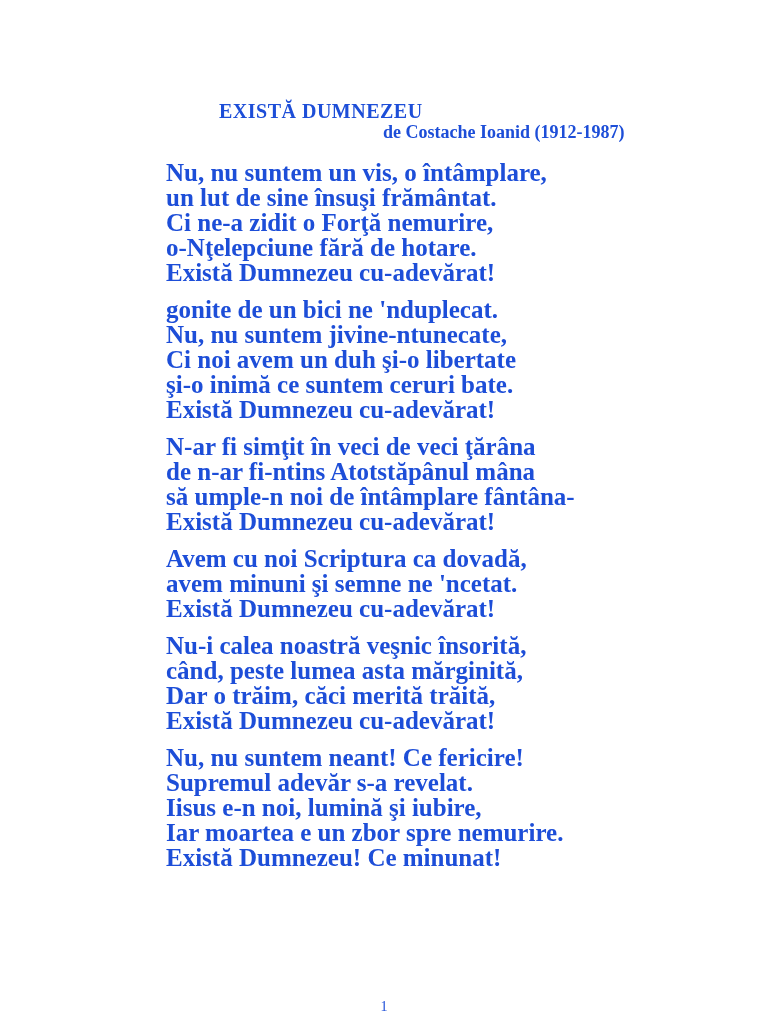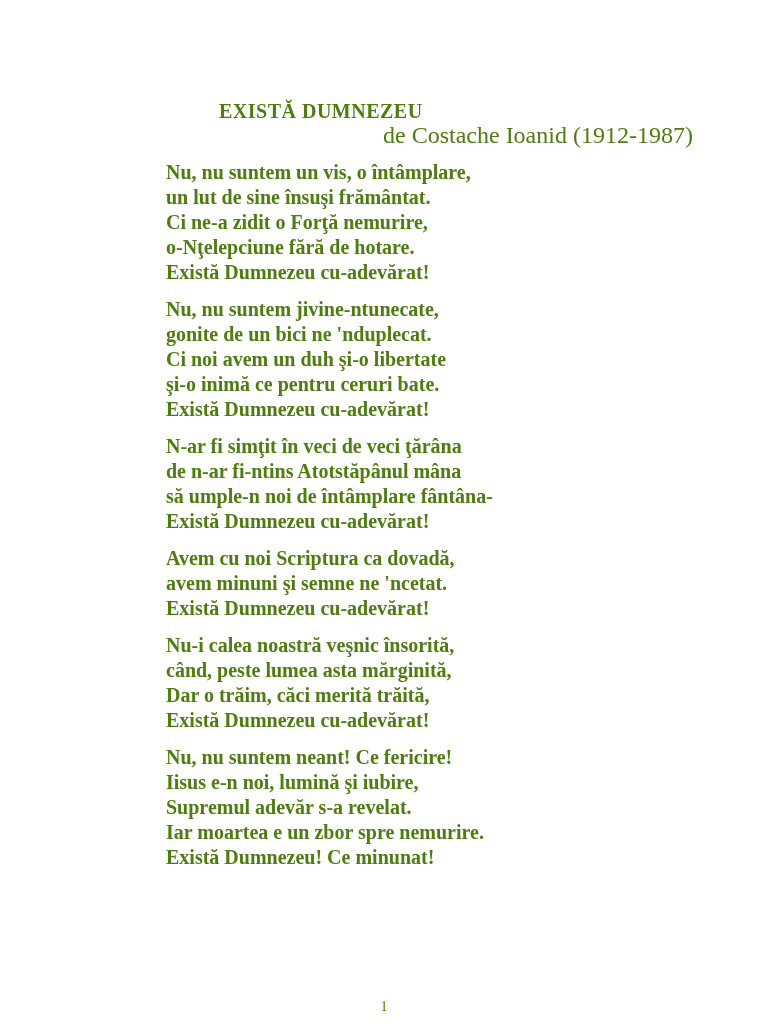--- a/index.html
+++ b/index.html
@@ -7,44 +7,44 @@
     padding: 0;
     background: #ffffff;
   }
   .page {
     position: relative;
     width: 743px;
     height: 1024px;
     background: #ffffff;
     overflow: hidden;
     font-family: "Liberation Serif", "DejaVu Serif", serif;
-    color: #4d7c0f;
+    color: #1d4ed8;
   }
   .title {
     position: absolute;
     left: 219px;
     top: 100px;
     font-size: 20px;
     font-weight: bold;
     letter-spacing: 0.5px;
     white-space: nowrap;
   }
   .byline {
     position: absolute;
     left: 383px;
     top: 122px;
-    font-size: 24px;
-    font-weight: normal;
+    font-size: 18px;
+    font-weight: bold;
     white-space: nowrap;
   }
   .poem {
     position: absolute;
     left: 166px;
     top: 160px;
-    font-size: 20px;
+    font-size: 25px;
     font-weight: bold;
     line-height: 25px;
   }
   .stanza {
     margin: 0 0 12px 0;
   }
   .line {
     margin: 0;
     white-space: nowrap;
   }
@@ -70,24 +70,24 @@
 
     <div class="stanza">
       <p class="line">Nu, nu suntem un vis, o întâmplare,</p>
       <p class="line">un lut de sine însuşi frământat.</p>
       <p class="line">Ci ne-a zidit o Forţă nemurire,</p>
       <p class="line">o-Nţelepciune fără de hotare.</p>
       <p class="line">Există Dumnezeu cu-adevărat!</p>
     </div>
 
     <div class="stanza">
+      <p class="line">gonite de un bici ne 'nduplecat.</p>
       <p class="line">Nu, nu suntem jivine-ntunecate,</p>
-      <p class="line">gonite de un bici ne 'nduplecat.</p>
       <p class="line">Ci noi avem un duh şi-o libertate</p>
-      <p class="line">şi-o inimă ce pentru ceruri bate.</p>
+      <p class="line">şi-o inimă ce suntem ceruri bate.</p>
       <p class="line">Există Dumnezeu cu-adevărat!</p>
     </div>
 
     <div class="stanza">
       <p class="line">N-ar fi simţit în veci de veci ţărâna</p>
       <p class="line">de n-ar fi-ntins Atotstăpânul mâna</p>
       <p class="line">să umple-n noi de întâmplare fântâna-</p>
       <p class="line">Există Dumnezeu cu-adevărat!</p>
     </div>
 
@@ -99,22 +99,22 @@
 
     <div class="stanza">
       <p class="line">Nu-i calea noastră veşnic însorită,</p>
       <p class="line">când, peste lumea asta mărginită,</p>
       <p class="line">Dar o trăim, căci merită trăită,</p>
       <p class="line">Există Dumnezeu cu-adevărat!</p>
     </div>
 
     <div class="stanza">
       <p class="line">Nu, nu suntem neant! Ce fericire!</p>
+      <p class="line">Supremul adevăr s-a revelat.</p>
       <p class="line">Iisus e-n noi, lumină şi iubire,</p>
-      <p class="line">Supremul adevăr s-a revelat.</p>
       <p class="line">Iar moartea e un zbor spre nemurire.</p>
       <p class="line">Există Dumnezeu! Ce minunat!</p>
     </div>
 
   </div>
 
   <div class="page-number">1</div>
 
 </div>
 

